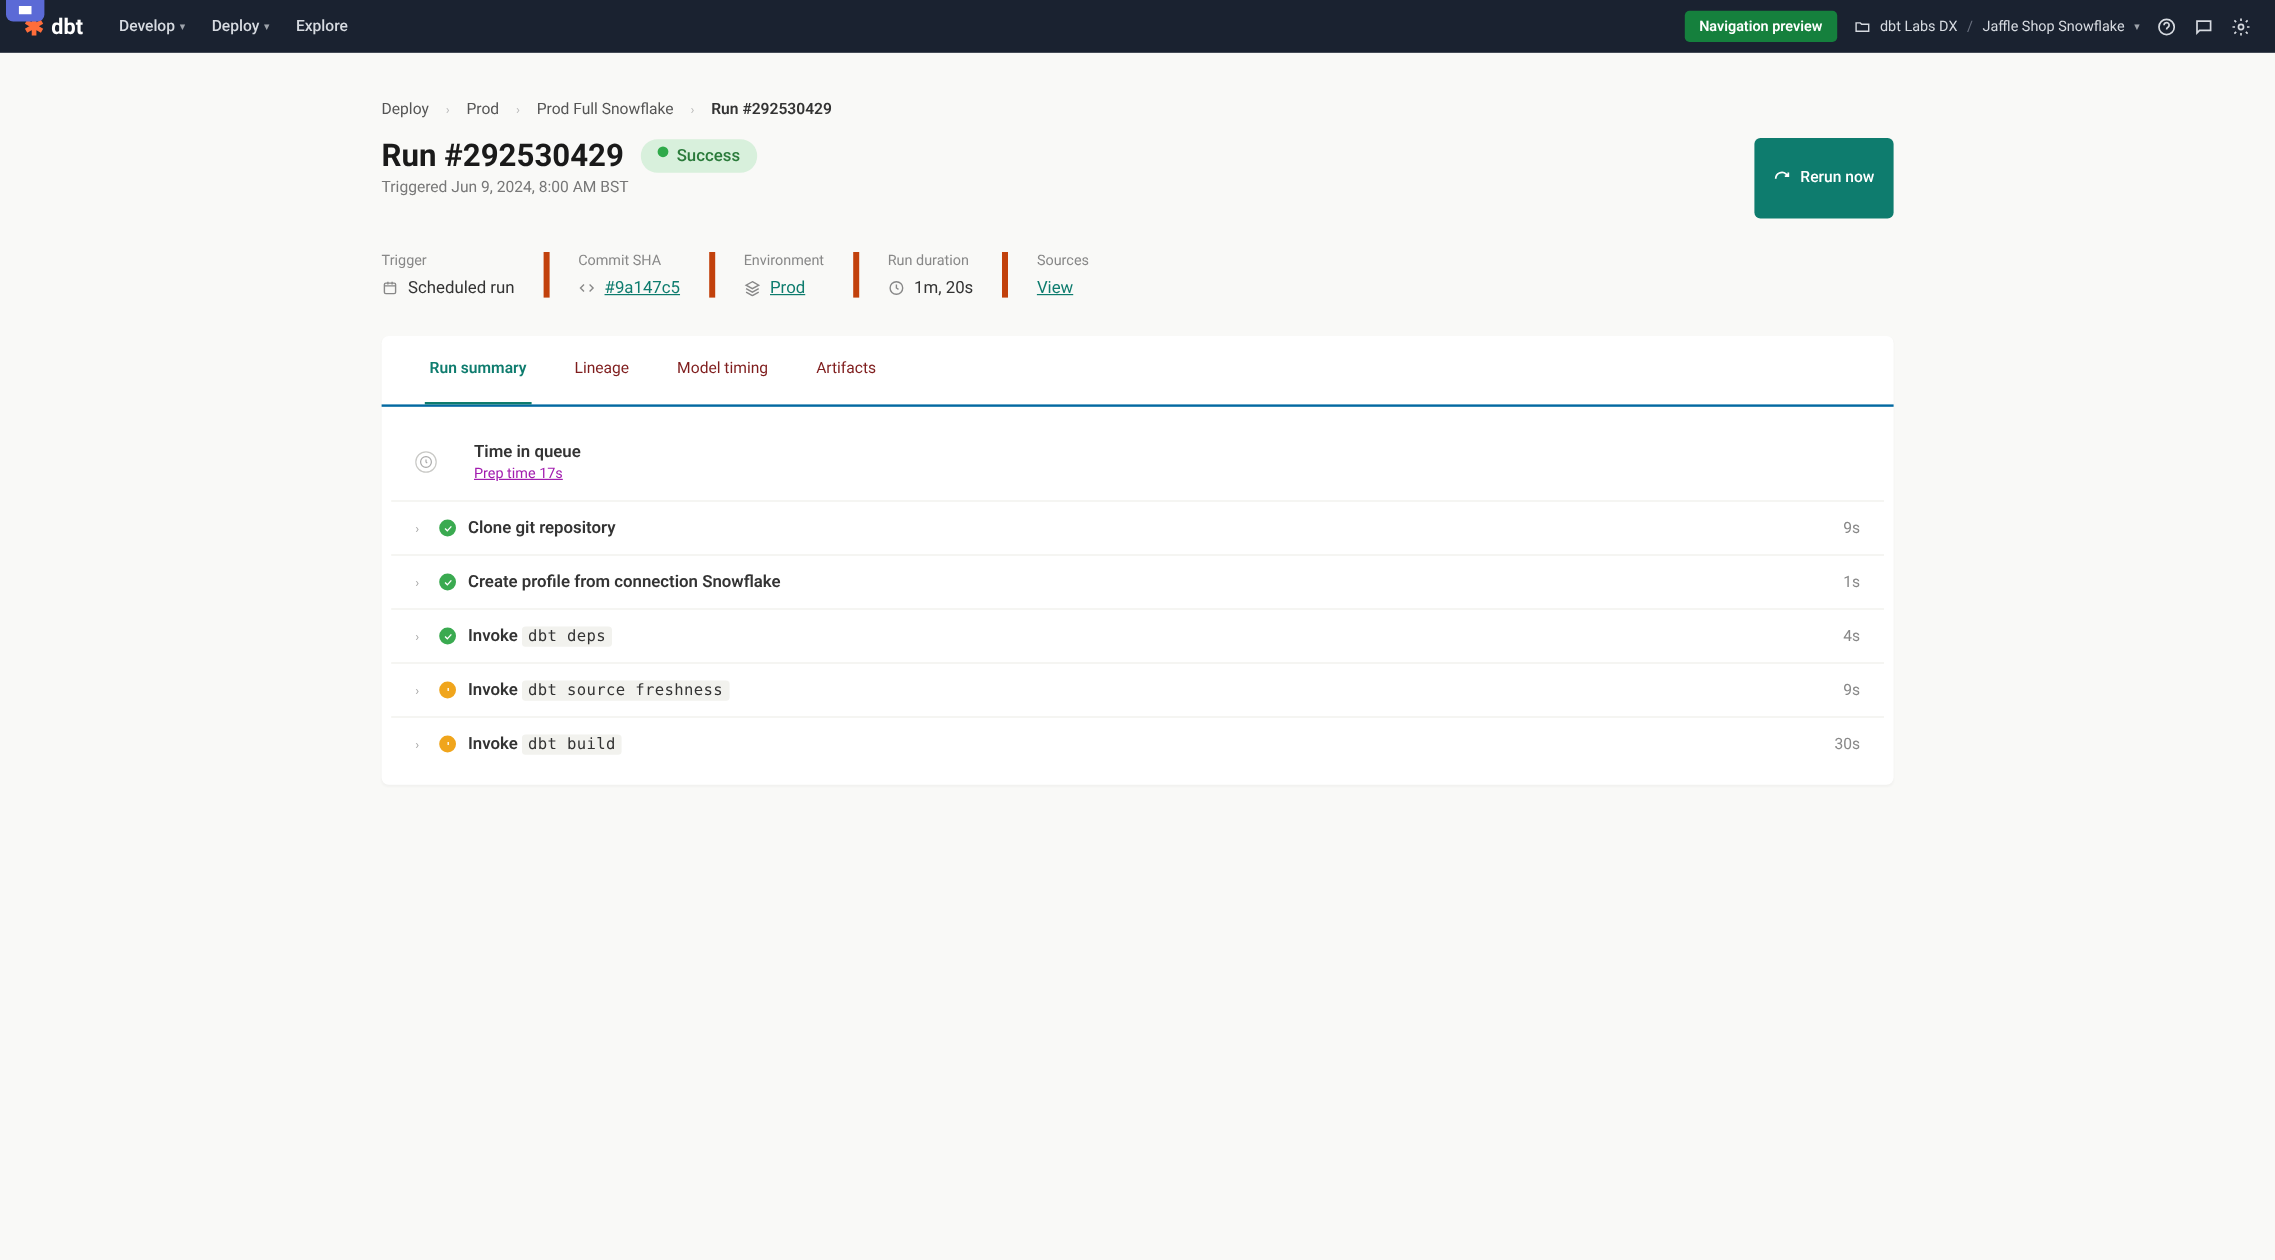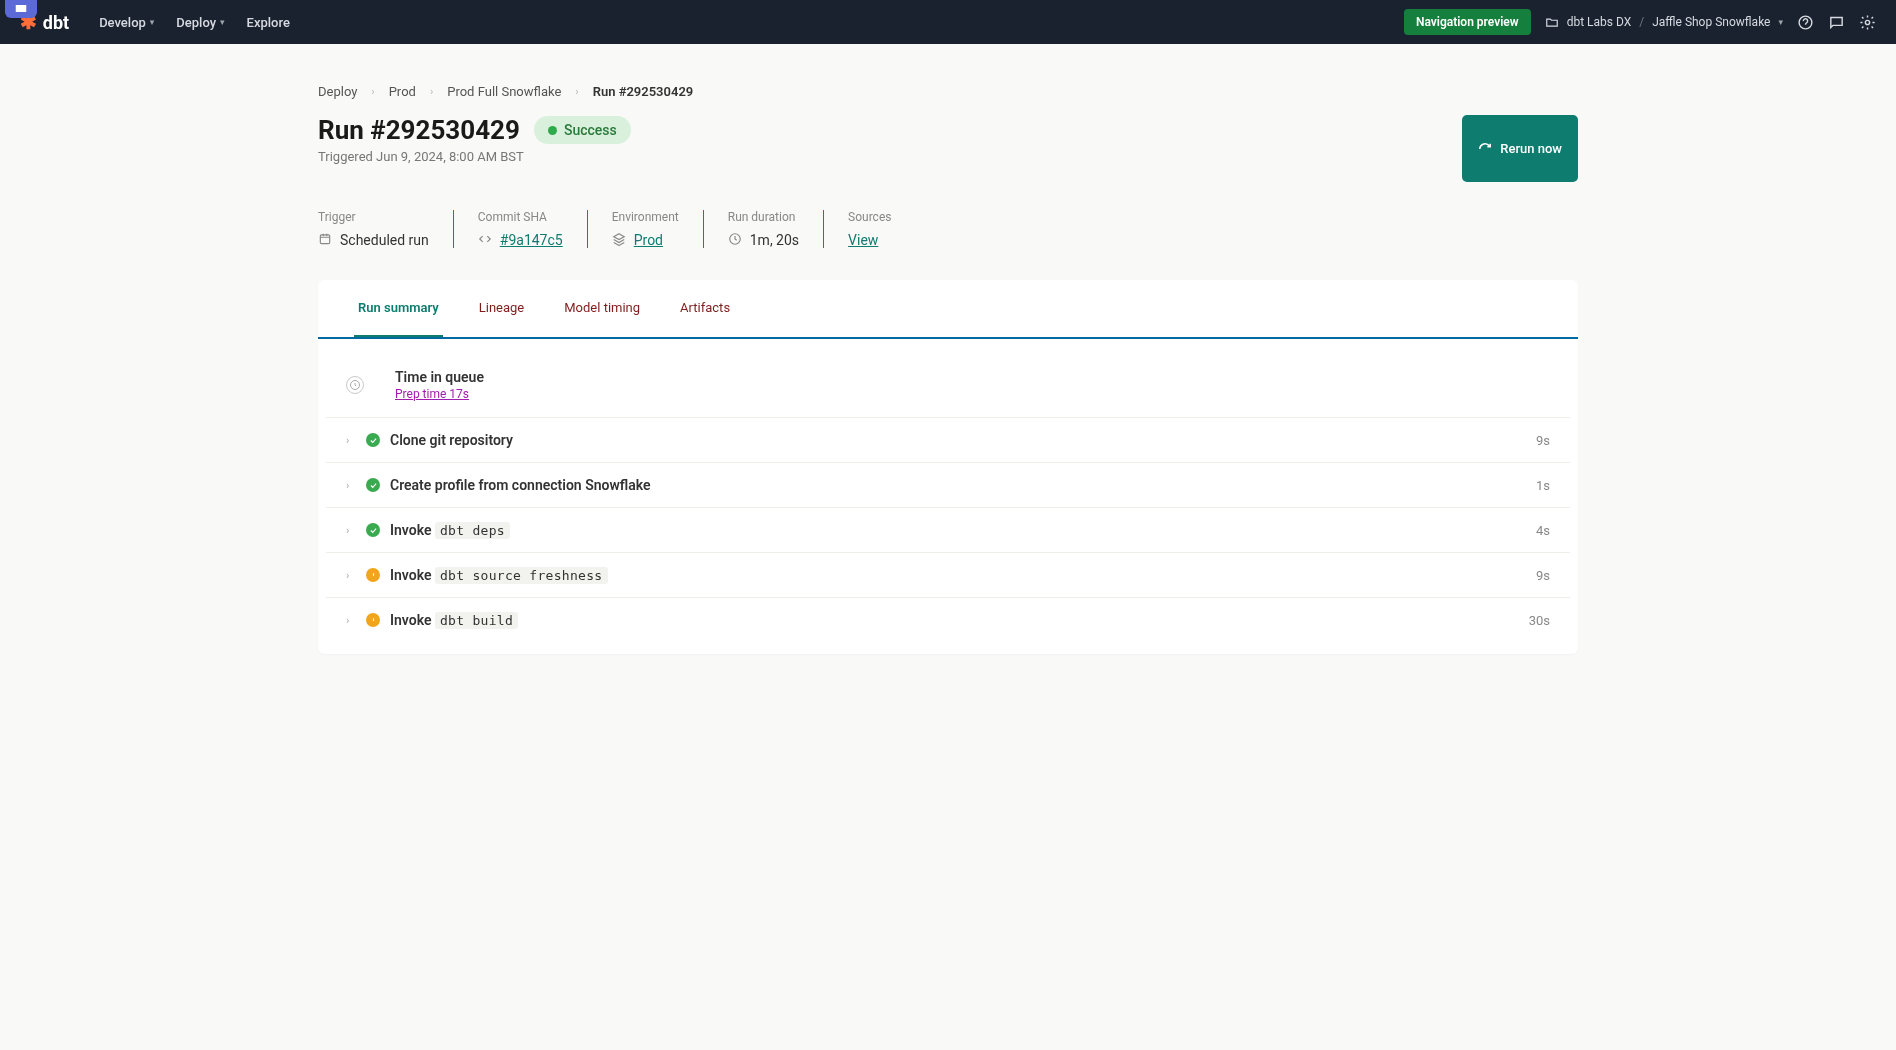--- a/index.html
+++ b/index.html
@@ -52,21 +52,21 @@
     
     .breadcrumb { display: flex; align-items: center; gap: 14px; font-size: 13px; color: #666; }
     .breadcrumb .crumb { color: #555; cursor: pointer; }
     .breadcrumb .crumb.current { color: #333; font-weight: 600; }
     .breadcrumb .bsep { color: #bbb; font-size: 11px; }
     
     .header-row { display: flex; align-items: flex-start; justify-content: space-between; margin-top: 16px; }
     .title-wrap { display: flex; align-items: center; gap: 14px; }
     .page-title { font-size: 26px; font-weight: 700; color: #1a1a1a; }
     .status-badge {
-      display: inline-flex; align-items: center; gap: 7px;
+      display: inline-flex; align-items: flex-start; gap: 7px;
       background: #d8f0dc;
       color: #2a7a3a;
       padding: 6px 14px;
       border-radius: 18px;
       font-size: 14px;
       font-weight: 500;
     }
     .status-dot { width: 9px; height: 9px; background: #2faa4a; border-radius: 50%; }
     .rerun-btn {
       background: #0e7c6e;
@@ -77,25 +77,25 @@
       font-weight: 500;
       display: inline-flex;
       align-items: center;
       gap: 8px;
       cursor: pointer;
     }
     .rerun-btn svg { width: 14px; height: 14px; }
     .triggered-line { font-size: 13px; color: #777; margin-top: 4px; }
     
     .meta-row { display: flex; gap: 0; margin-top: 28px; }
-    .meta-cell { padding: 0 24px; border-right: 1px solid #c2410c; }
+    .meta-cell { padding: 0 24px; border-right: 5px solid #c2410c; }
     .meta-cell:first-child { padding-left: 0; }
     .meta-cell:last-child { border-right: none; }
     .meta-label { font-size: 12px; color: #888; margin-bottom: 8px; }
-    .meta-value { font-size: 14px; color: #333; display: flex; gap: 8px; }
+    .meta-value { font-size: 14px; color: #333; display: flex; align-items: center; gap: 8px; }
     .meta-value .small-icon { width: 14px; height: 14px; color: #888; }
     .link-val { color: #0e7c6e; text-decoration: underline; cursor: pointer; }
     
     .card {
       background: #fff;
       border-radius: 6px;
       margin-top: 32px;
       box-shadow: 0 1px 2px rgba(0,0,0,0.03);
       padding-bottom: 4px;
     }

